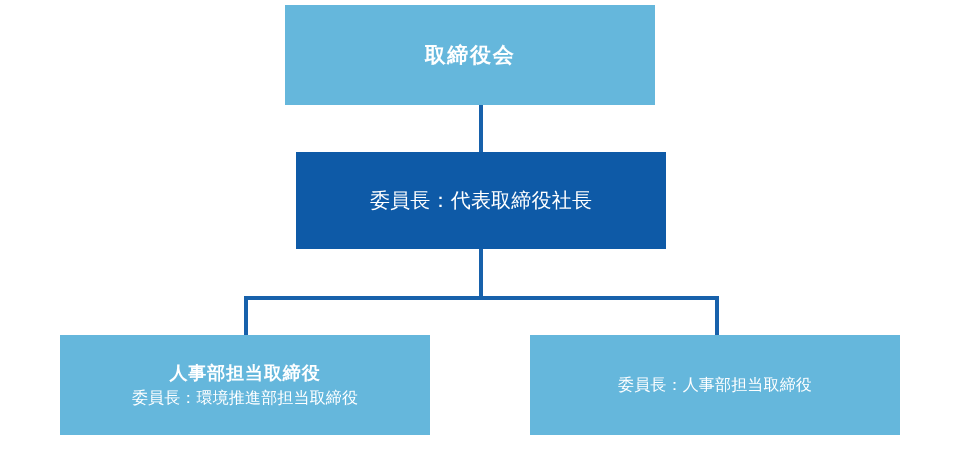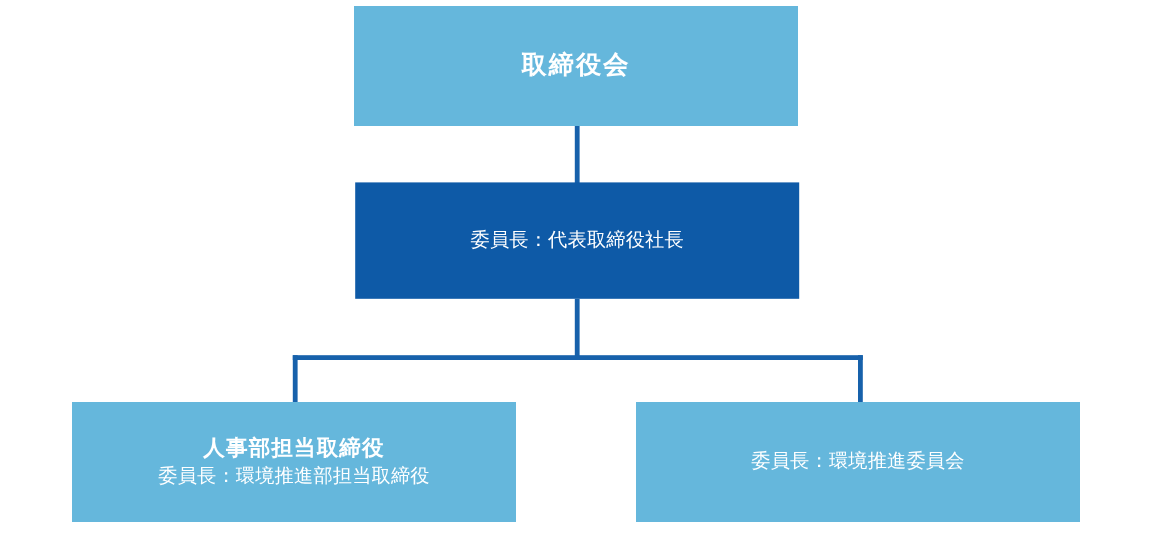--- a/index.html
+++ b/index.html
@@ -44,21 +44,21 @@
 
   .node .node-sub {
     font-weight: normal;
     letter-spacing: 0.01em;
     line-height: 1.25;
     white-space: nowrap;
   }
 
   
   #node-board {
-    left: 295px;
+    left: 285px;
     top: 5px;
     width: 370px;
     height: 100px;
     background: #65b7dc;
   }
   #node-board .node-title {
     font-size: 21px;
     letter-spacing: 0.08em;
   }
 
@@ -69,21 +69,21 @@
     width: 370px;
     height: 97px;
     background: #0e5aa7;
   }
   #node-sustainability .node-title {
     font-size: 20px;
     margin-bottom: 3px;
     letter-spacing: 0.05em;
   }
   #node-sustainability .node-sub {
-    font-size: 16px;
+    font-size: 20px;
   }
 
   
   #node-environment {
     left: 60px;
     top: 335px;
     width: 370px;
     height: 100px;
     background: #65b7dc;
   }
@@ -177,16 +177,16 @@
   <div class="connector" id="link-bus-environment"></div>
 
   <div class="connector" id="link-bus-social"></div>
 
   <div class="node" id="node-environment">
     <div class="node-title">人事部担当取締役</div>
     <div class="node-sub">委員長：環境推進部担当取締役</div>
   </div>
 
   <div class="node" id="node-social">
-    <div class="node-sub">委員長：環境推進委員会</div>
+    <div class="node-sub">委員長：人事部担当取締役</div>
   </div>
 
 </div>
 
 </body></html>

